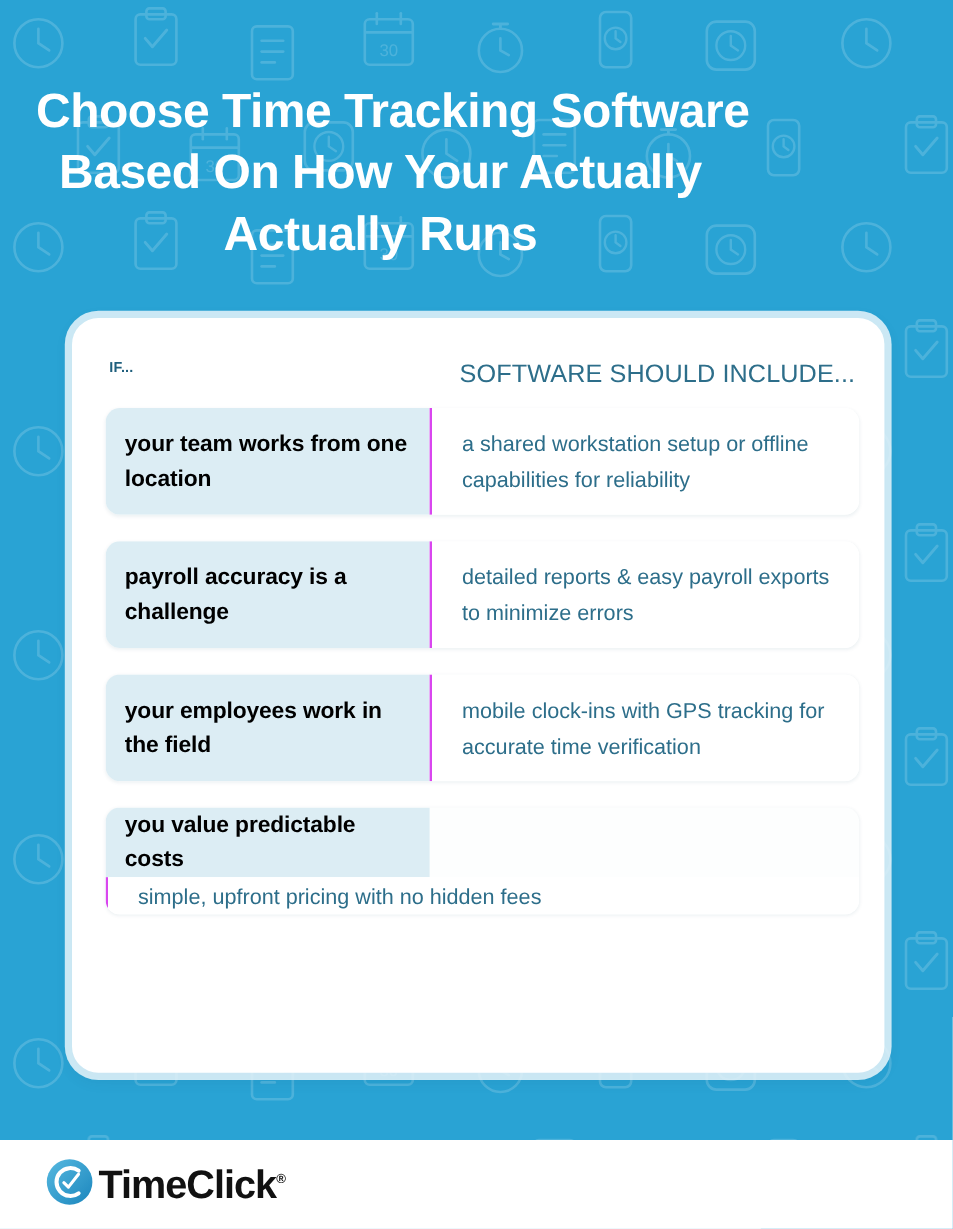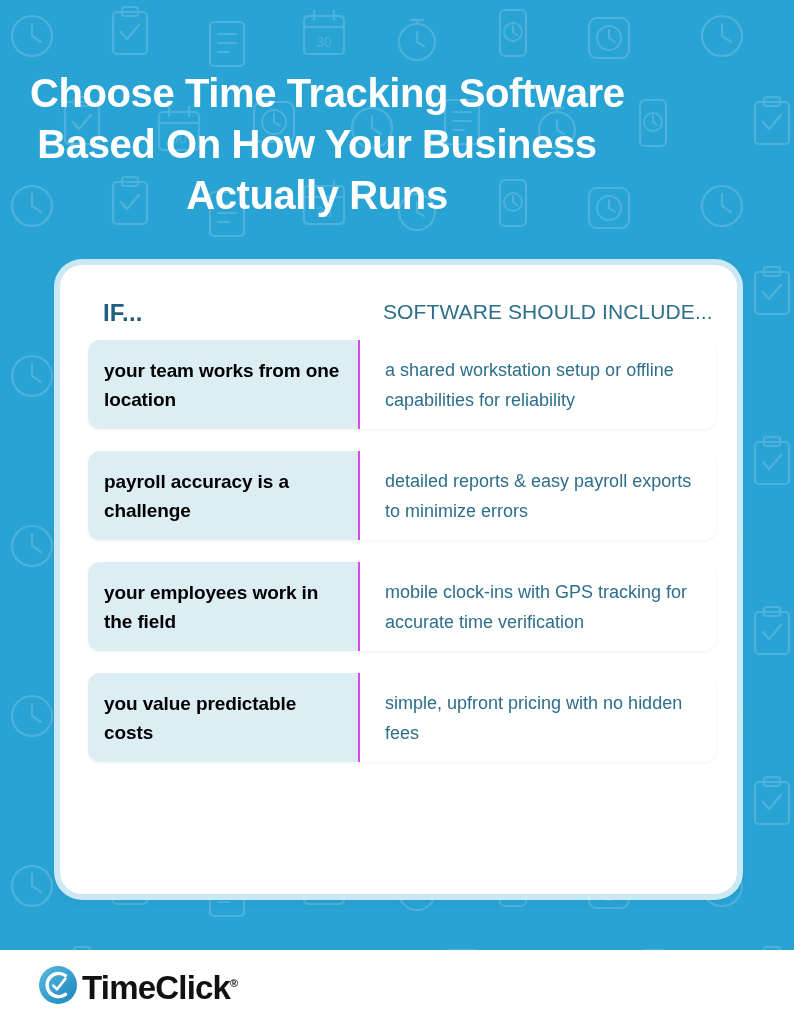--- a/index.html
+++ b/index.html
@@ -65,23 +65,23 @@
 
   .card-head {
     position: absolute;
     left: 0;
     top: 34px;
     width: 100%;
     height: 30px;
   }
   .head-if {
     position: absolute;
-    left: 43px;
+    left: 31px;
     top: 0;
-    font-size: 24px;
+    font-size: 12px;
     font-weight: bold;
     color: #1f5f7d;
     letter-spacing: 0.2px;
   }
   .head-sw {
     position: absolute;
     left: 323px;
     top: 1px;
     font-size: 21px;
     font-weight: normal;
@@ -99,21 +99,21 @@
   .row {
     display: flex;
     width: 628px;
     height: 89px;
     margin-bottom: 22px;
     border-radius: 12px;
     overflow: hidden;
     background: #fdfefe;
     box-shadow: 0 1px 3px rgba(0,70,100,0.07);
   }
-  .row:last-child { margin-bottom: 0; }
+  .row:last-child { margin-bottom: 0; flex-direction: column; }
 
   .cell-if {
     width: 270px;
     background: #dcedf4;
     display: flex;
     align-items: center;
     padding: 0 16px 0 16px;
   }
   .cell-if-text {
     font-size: 19px;
@@ -248,21 +248,21 @@
       <use href="#p-tile" x="690" y="170"></use>
       <use href="#p-tile" x="690" y="340"></use>
       <use href="#p-tile" x="690" y="510"></use>
       <use href="#p-tile" x="690" y="680"></use>
       <use href="#p-tile" x="690" y="850"></use>
     </g>
   </svg>
 
   <h1 class="title">
     <span class="tline">Choose Time Tracking Software</span>
-    <span class="tline">Based On How Your Business</span>
+    <span class="tline">Based On How Your Actually</span>
     <span class="tline">Actually Runs</span>
   </h1>
 
   <div class="card">
 
     <div class="card-head">
       <span class="head-if">IF...</span>
       <span class="head-sw">SOFTWARE SHOULD INCLUDE...</span>
     </div>
 

